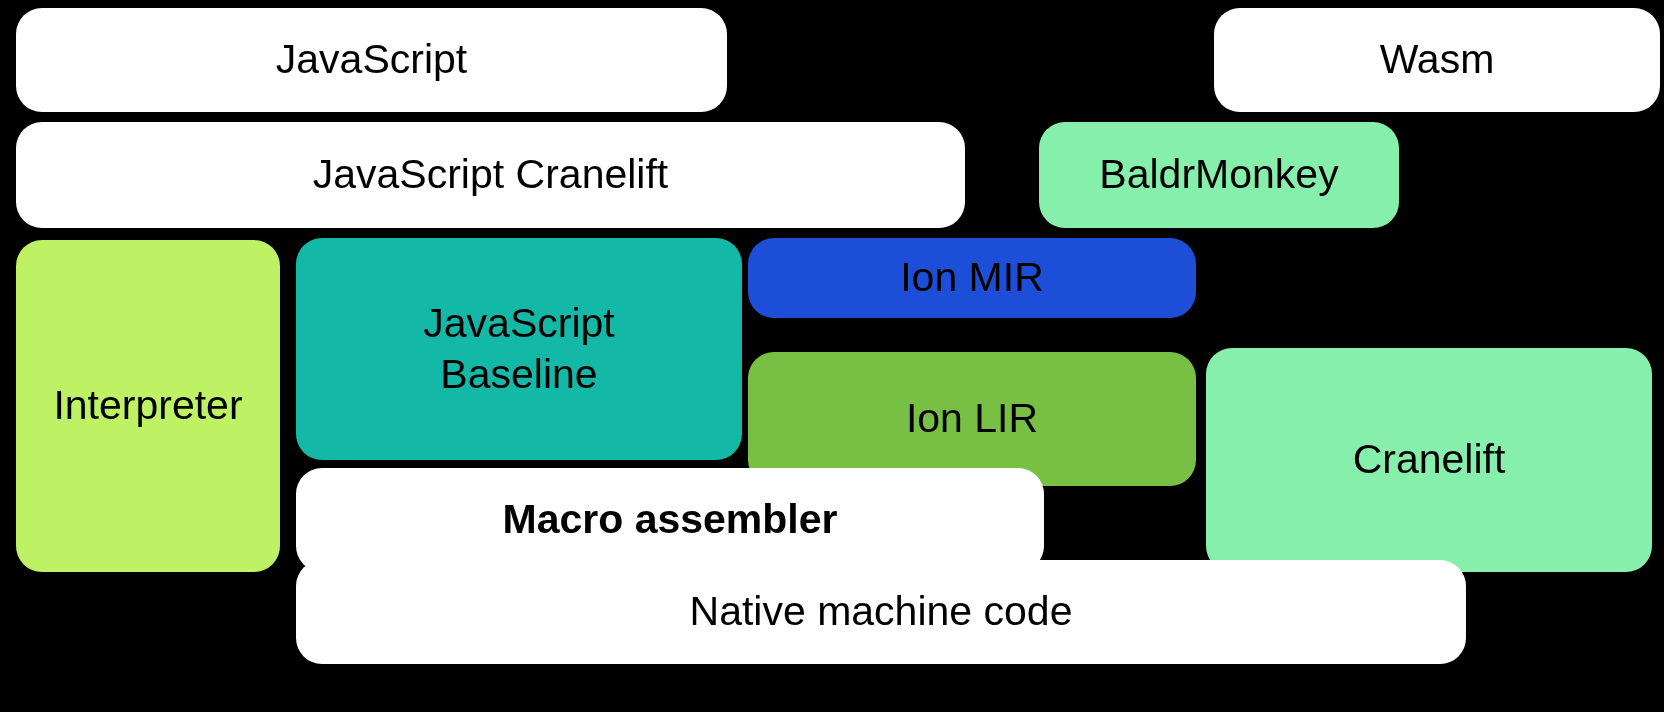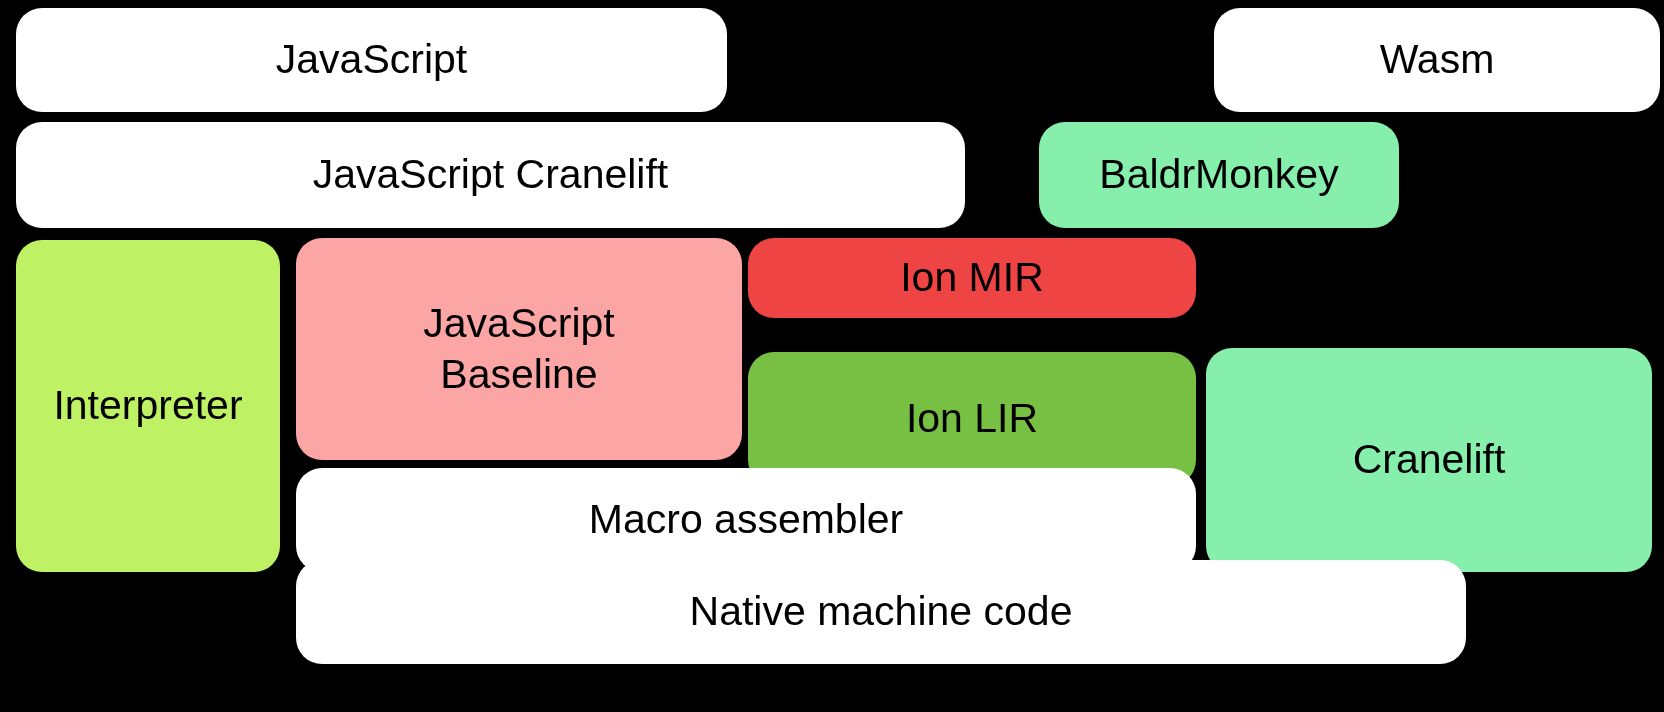--- a/index.html
+++ b/index.html
@@ -54,37 +54,37 @@
   </div>
 
   <div class="node" style="left: 1011px; top: 122px; width: 360px; height: 106px; background-color: #86efac; margin-left: 28px;">
     <span class="label">BaldrMonkey</span>
   </div>
 
   <div class="node" style="left: 16px; top: 240px; width: 264px; height: 332px; background-color: #bef264;">
     <span class="label">Interpreter</span>
   </div>
 
-  <div class="node" style="left: 296px; top: 238px; width: 446px; height: 222px; background-color: #fca5a5;">
+  <div class="node" style="left: 296px; top: 238px; width: 446px; height: 222px; background-color: #14b8a6;">
     <span class="label wrap">JavaScript Baseline</span>
   </div>
 
-  <div class="node" style="left: 748px; top: 238px; width: 448px; height: 80px; background-color: #ef4444;">
+  <div class="node" style="left: 748px; top: 238px; width: 448px; height: 80px; background-color: #1d4ed8;">
     <span class="label">Ion MIR</span>
   </div>
 
   <div class="node" style="left: 748px; top: 352px; width: 448px; height: 134px; background-color: rgb(119, 192, 67); justify-content: center;">
     <span class="label">Ion LIR</span>
   </div>
 
   <div class="node" style="left: 1206px; top: 348px; width: 446px; height: 224px; background-color: #86efac;">
     <span class="label">Cranelift</span>
   </div>
 
-  <div class="node" style="left: 296px; top: 468px; width: 900px; height: 104px; background-color: rgb(255, 255, 255);">
+  <div class="node" style="left: 296px; top: 468px; width: 748px; height: 104px; background-color: rgb(255, 255, 255); font-weight: bold;">
     <span class="label">Macro assembler</span>
   </div>
 
   <div class="node" style="left: 296px; top: 560px; width: 1170px; height: 104px; background-color: rgb(255, 255, 255);">
     <span class="label">Native machine code</span>
   </div>
 
 </div>
 
 </body></html>

